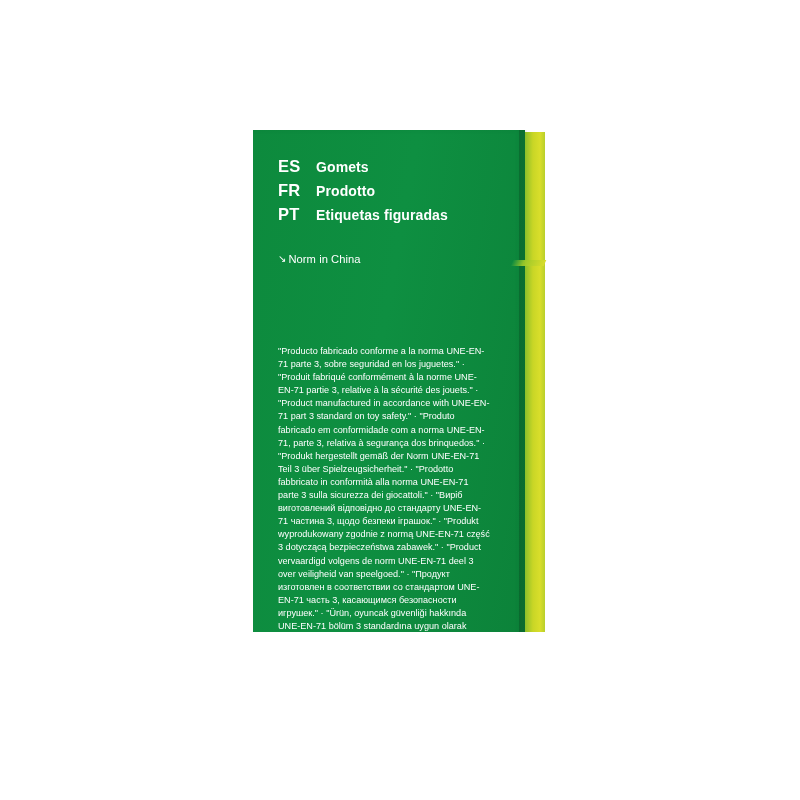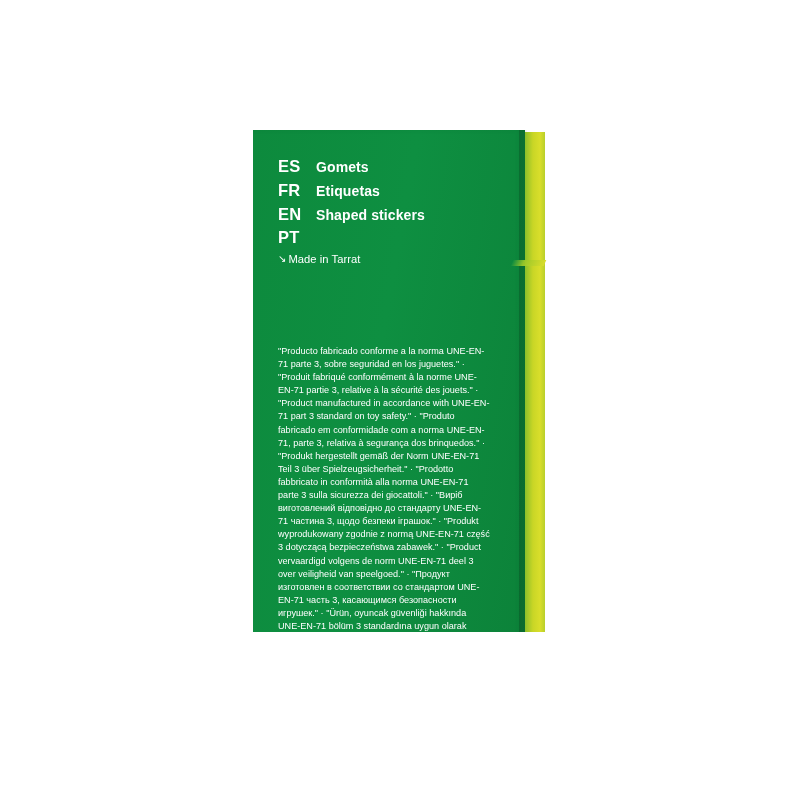--- a/index.html
+++ b/index.html
@@ -180,34 +180,31 @@
 
     <div class="content">
 
       <div class="lang-title-block">
         <div class="lang-row">
           <span class="lang-code">ES</span>
           <span class="lang-word">Gomets</span>
         </div>
         <div class="lang-row">
           <span class="lang-code">FR</span>
-          <span class="lang-word">Etiquetas</span>
-        </div>
-        <div class="lang-row">
-          <span class="lang-code">EN</span>
-          <span class="lang-word">Shaped stickers</span>
+          <span class="lang-word">Prodotto</span>
         </div>
         <div class="lang-row">
           <span class="lang-code">PT</span>
+          <span class="lang-word">Etiquetas figuradas</span>
         </div>
       </div>
 
       <div class="lang-list">
         <span class="origin-row">
-          <span class="origin-glyph">↘</span><span>Made in Tarrat</span>
+          <span class="origin-glyph">↘</span><span>Norm in China</span>
         </span>
       </div>
 
       <div class="legal">
         <span>"Producto fabricado conforme a la norma UNE-EN-71 parte 3, sobre seguridad en los juguetes." · "Produit fabriqué conformément à la norme UNE-EN-71 partie 3, relative à la sécurité des jouets." · "Product manufactured in accordance with UNE-EN-71 part 3 standard on toy safety." · "Produto fabricado em conformidade com a norma UNE-EN-71, parte 3, relativa à segurança dos brinquedos." · "Produkt hergestellt gemäß der Norm UNE-EN-71 Teil 3 über Spielzeugsicherheit." · "Prodotto fabbricato in conformità alla norma UNE-EN-71 parte 3 sulla sicurezza dei giocattoli." · "Виріб виготовлений відповідно до стандарту UNE-EN-71 частина 3, щодо безпеки іграшок." · "Produkt wyprodukowany zgodnie z normą UNE-EN-71 część 3 dotyczącą bezpieczeństwa zabawek." · "Product vervaardigd volgens de norm UNE-EN-71 deel 3 over veiligheid van speelgoed." · "Продукт изготовлен в соответствии со стандартом UNE-EN-71 часть 3, касающимся безопасности игрушек." · "Ürün, oyuncak güvenliği hakkında UNE-EN-71 bölüm 3 standardına uygun olarak üretilmiştir." · "Προϊόν κατασκευασμένο σύμφωνα με το πρότυπο UNE-EN-71 μέρος 3, σχετικά με την ασφάλεια των παιχνιδιών." · "Tuote valmistettu UNE-EN-71 osa 3 standardin mukaisesti, joka koskee lelujen turvallisuutta." · "Produkt tillverkad i enlighet med standarden UNE-EN-71 del 3 om leksakers säkerhet."</span>
       </div>
 
     </div>
 
     <div class="panel-side-top"></div>

